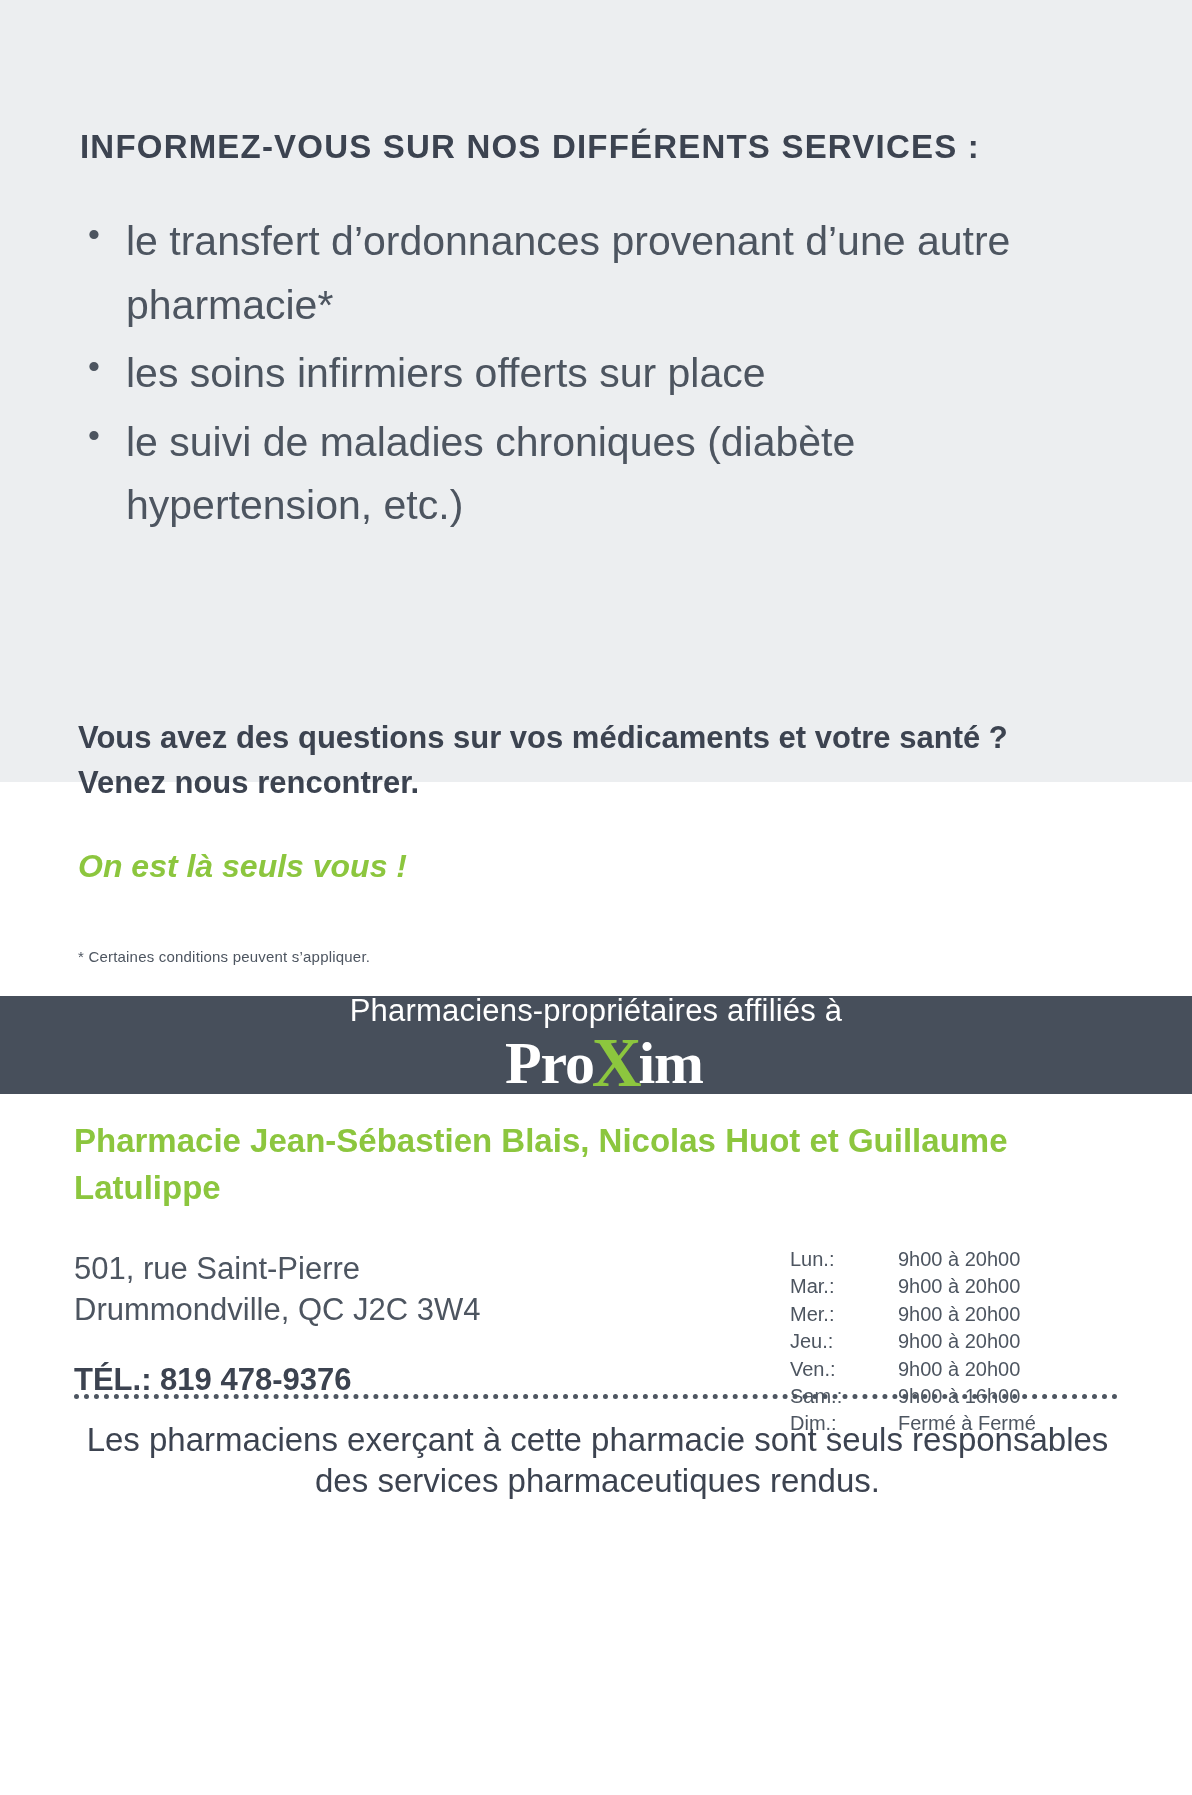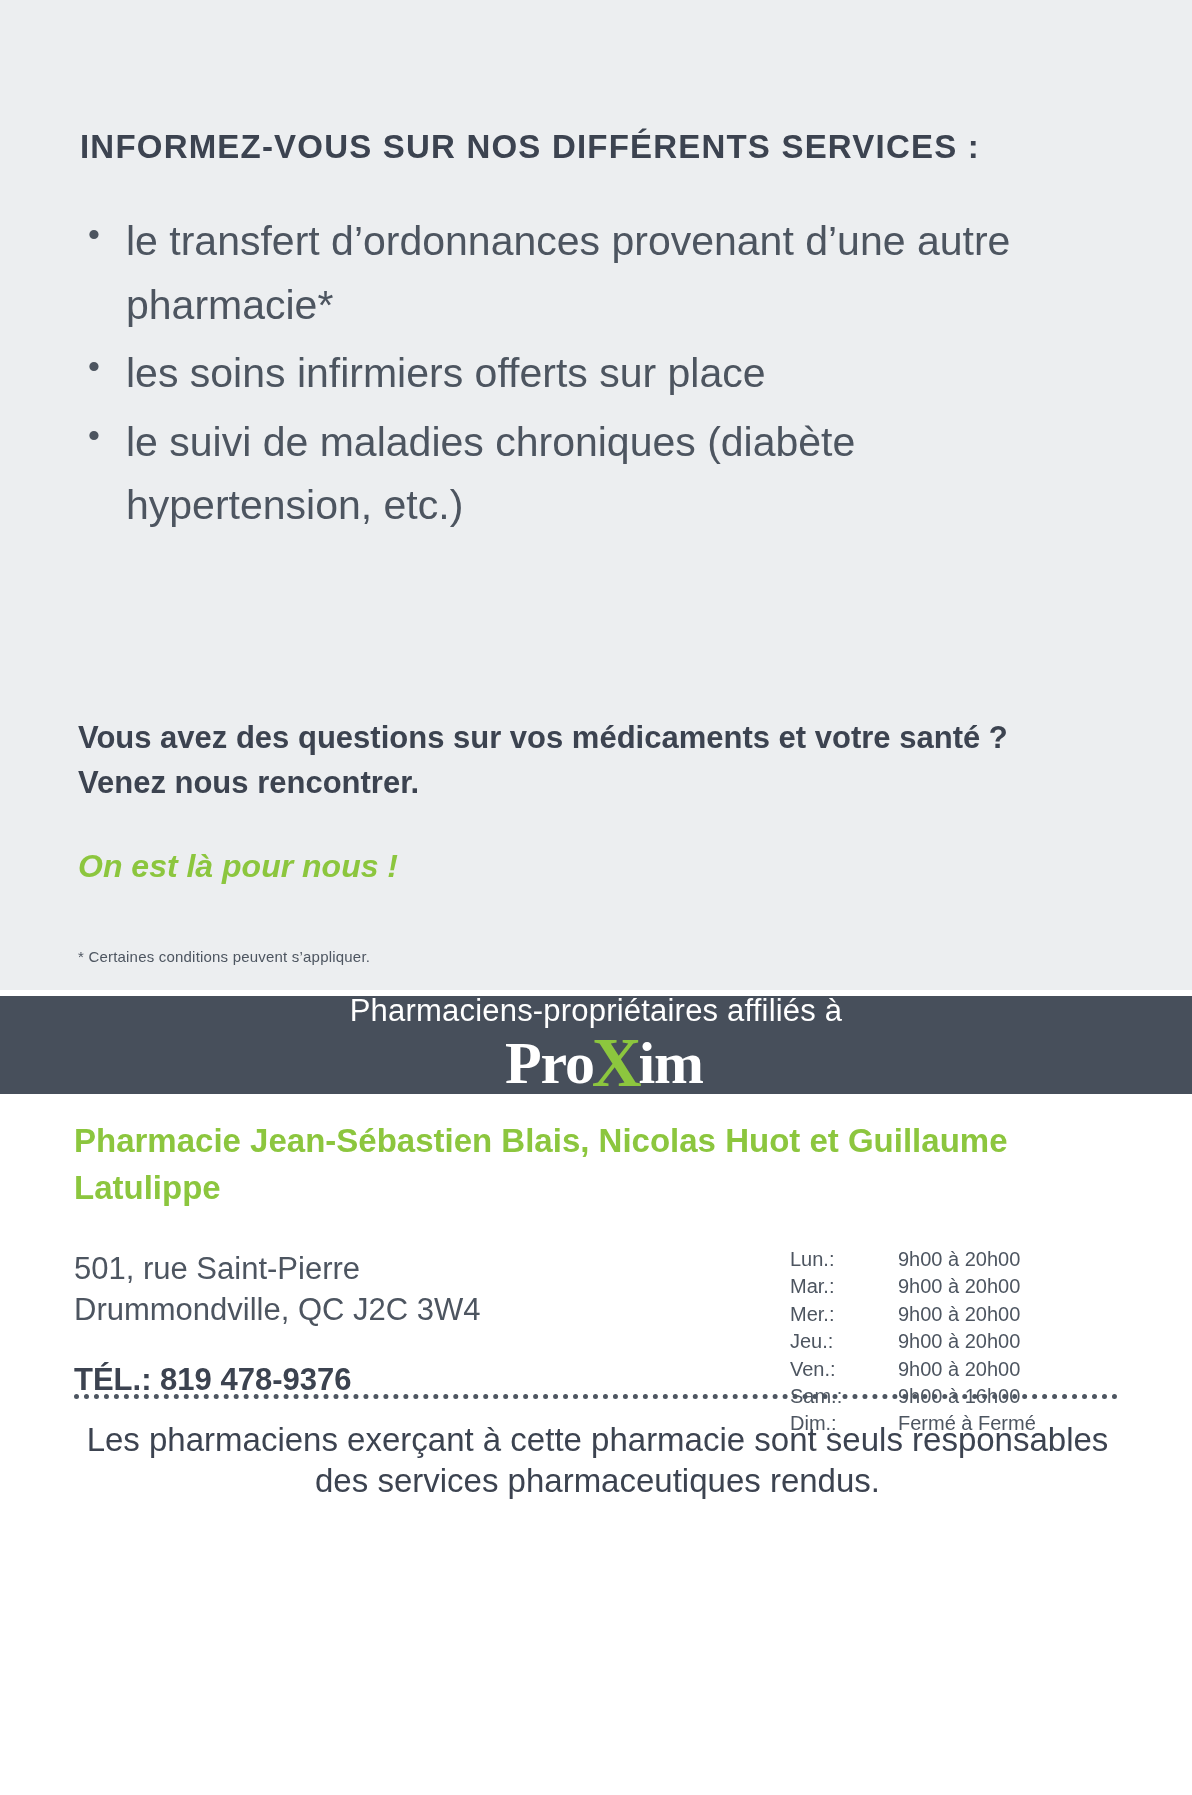--- a/index.html
+++ b/index.html
@@ -12,21 +12,21 @@
     background: #ffffff;
     font-family: "Liberation Sans", sans-serif;
     overflow: hidden;
     position: relative;
   }
 
   
   .top-panel {
     background: #eceef0;
     padding: 0;
-    height: 990px;
+    height: 782px;
     position: relative;
     box-sizing: border-box;
   }
 
   .heading {
     position: absolute;
     left: 80px;
     top: 128px;
     font-size: 33px;
     font-weight: bold;
@@ -214,21 +214,21 @@
   <div class="heading">INFORMEZ-VOUS SUR NOS DIFFÉRENTS SERVICES :</div>
 
   <ul class="services-list">
     <li>le transfert d’ordonnances provenant d’une autre pharmacie*</li>
     <li>les soins infirmiers offerts sur place</li>
     <li>le suivi de maladies chroniques (diabète hypertension, etc.)</li>
   </ul>
 
   <div class="question-block">Vous avez des questions sur vos médicaments et votre santé ? Venez nous rencontrer.</div>
 
-  <div class="tagline">On est là pour nous !</div>
+  <div class="tagline">On est là seuls vous !</div>
 
   <div class="footnote">* Certaines conditions peuvent s’appliquer.</div>
 </div>
 
 <div class="affiliate-band">
   <span class="affiliate-text">Pharmaciens-propriétaires affiliés à</span>
   <span class="proxim-logo">
     <span>Pro</span>
       <span class="proxim-x">X</span>
       <span>im</span>

